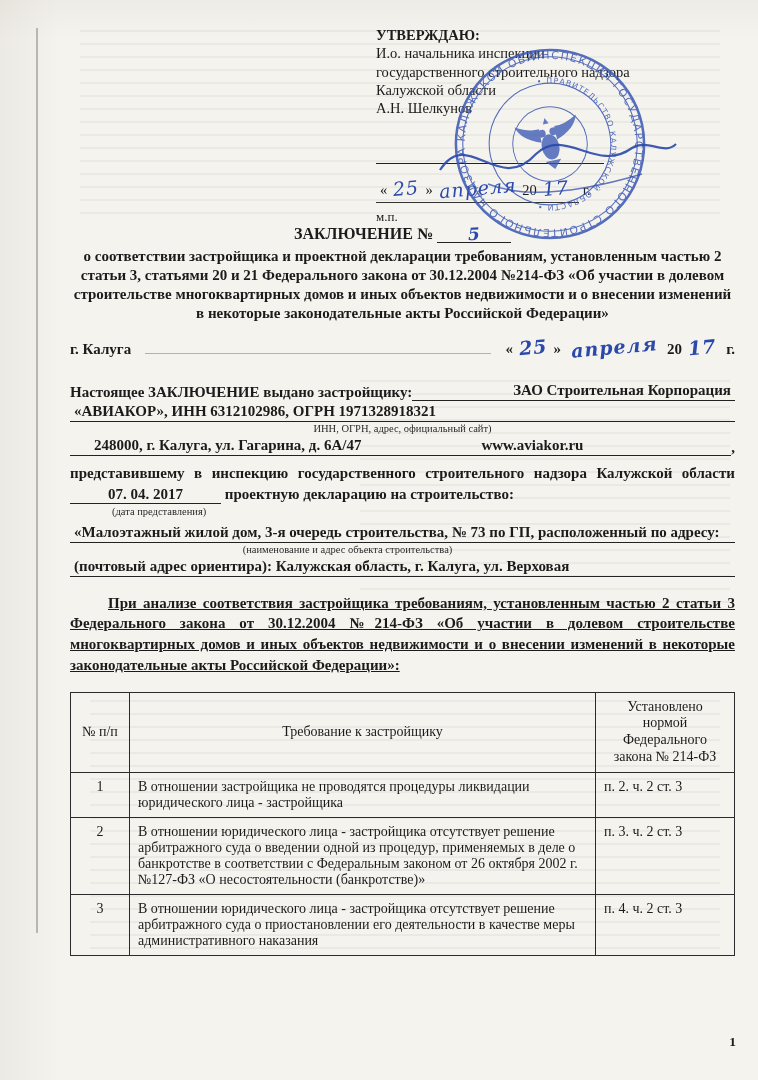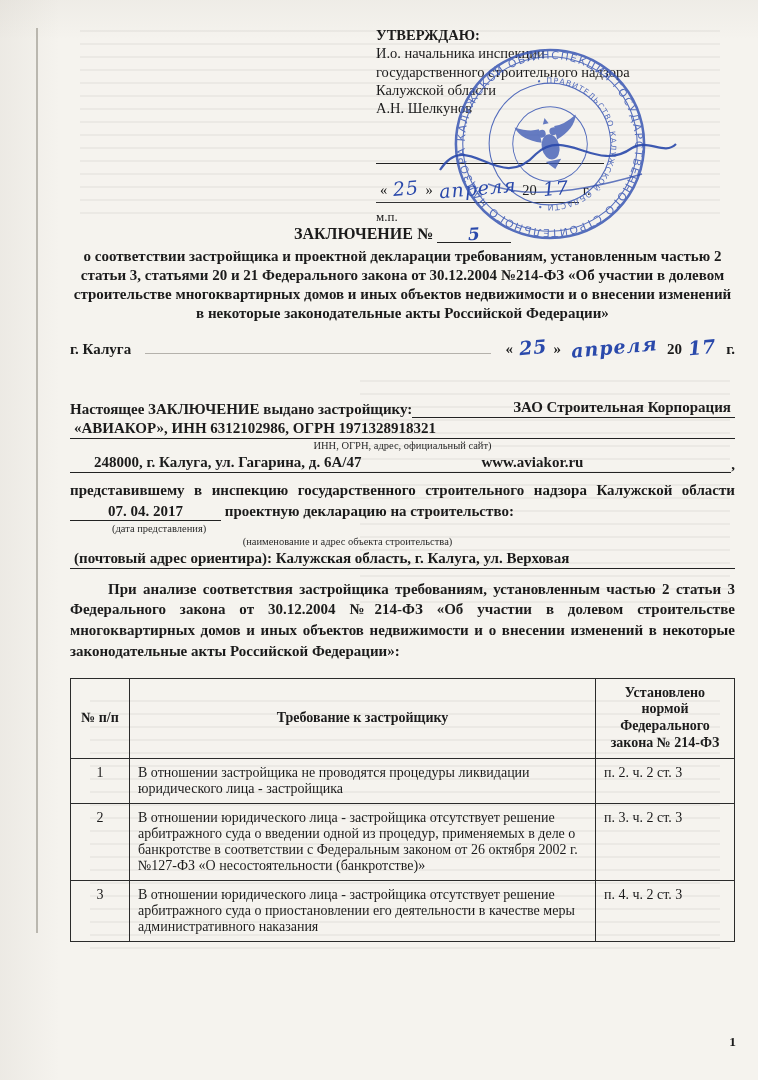--- a/index.html
+++ b/index.html
@@ -34,37 +34,37 @@
   .content{position:relative;padding:224px 23px 0 70px;z-index:1;}
   .title-line{text-align:center;font-weight:bold;font-size:16px;}
   .title-blank{display:inline-block;border-bottom:1.2px solid #222;width:74px;text-align:center;height:18px;vertical-align:bottom;}
   .subtitle{text-align:center;font-weight:bold;font-size:15px;line-height:1.27;margin-top:4px;}
   .dateline{display:flex;align-items:flex-end;margin-top:13px;font-size:15px;}
   .dateline .city{font-weight:bold;}
   .dateline .midline{flex:1;border-bottom:1px solid rgba(60,55,45,.35);margin:0 14px 4px 14px;height:1px;}
   .para{margin:0;font-size:15px;line-height:1.38;}
   .b{font-weight:bold;}
   .just{text-align:justify;}
-  .fill-row{display:flex;align-items:flex-end;margin-top:41px;font-size:15px;font-weight:bold;}
+  .fill-row{display:flex;align-items:flex-end;margin-top:24px;font-size:15px;font-weight:bold;}
   .fill{flex:1;border-bottom:1.2px solid #222;text-align:right;padding:0 4px 1px 4px;}
   .fill-block{border-bottom:1.2px solid #222;font-size:15px;font-weight:bold;padding:2px 4px 1px 4px;}
   .addr-row{display:flex;align-items:flex-end;font-size:15px;font-weight:bold;}
   .addr-fill{flex:1;border-bottom:1.2px solid #222;display:flex;padding:2px 4px 1px 24px;}
   .addr-fill .site{margin-left:120px;}
   .caption{font-size:10.5px;line-height:1.15;color:#2a2a2a;margin-top:1px;}
   .cap-right{text-align:right;padding-right:168px;}
   .cap-center{text-align:center;}
   .cap-left{text-align:left;padding-left:42px;}
   .cap-objcenter{text-align:center;padding-right:110px;}
   .ul-inline{border-bottom:1.2px solid #222;padding:0 38px 1px 38px;}
-  .analysis{margin-top:10px;text-indent:38px;}
+  .analysis{margin-top:16px;text-indent:38px;text-decoration:underline;}
   
   table.req{border-collapse:collapse;width:100%;margin-top:16px;font-size:14px;}
   table.req th, table.req td{border:1.3px solid #2b2b2b;padding:6px 8px;vertical-align:top;}
-  table.req th{font-weight:bold;vertical-align:middle;line-height:1.2;}
+  table.req th{font-weight:normal;vertical-align:middle;line-height:1.2;}
   .col-num{width:42px;text-align:center;}
   .col-norm{width:122px;text-align:center;}
   td.cell-num{text-align:center;}
   td.cell-norm{text-align:left;font-size:14px;white-space:nowrap;}
   .pagenum{position:absolute;right:22px;bottom:30px;font-size:13.5px;font-weight:bold;}
 </style>
 </head>
 <body>
 
 <div class="page">
@@ -145,20 +145,21 @@
       <span>,</span>
     </div>
 
     <p class="para b just" style="margin-top:7px;">
       <span>представившему в инспекцию государственного строительного надзора Калужской области</span>
       <span class="ul-inline">07. 04. 2017</span>
       <span>проектную декларацию на строительство:</span>
     </p>
     <div class="caption cap-left">(дата представления)</div>
 
+    <div class="fill-block" style="margin-top:4px;">«Малоэтажный жилой дом, 3-я очередь строительства, № 73 по ГП, расположенный по адресу:</div>
     <div class="caption cap-objcenter">(наименование и адрес объекта строительства)</div>
     <div class="fill-block">(почтовый адрес ориентира): Калужская область, г. Калуга, ул. Верховая</div>
 
     <p class="para b just analysis">При анализе соответствия застройщика требованиям, установленным частью 2 статьи 3 Федерального закона от 30.12.2004 №214-ФЗ «Об участии в долевом строительстве многоквартирных домов и иных объектов недвижимости и о внесении изменений в некоторые законодательные акты Российской Федерации»:</p>
 
     <table class="req">
       <thead>
         <tr>
           <th class="col-num">№ п/п</th>
           <th>Требование к застройщику</th>

